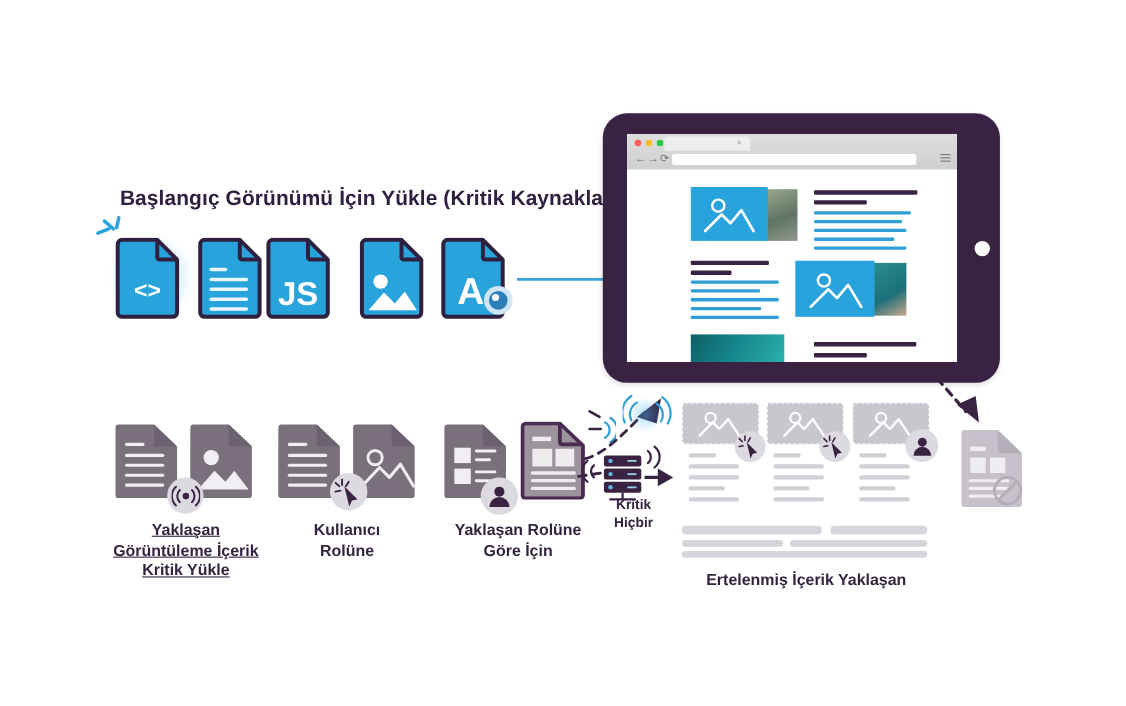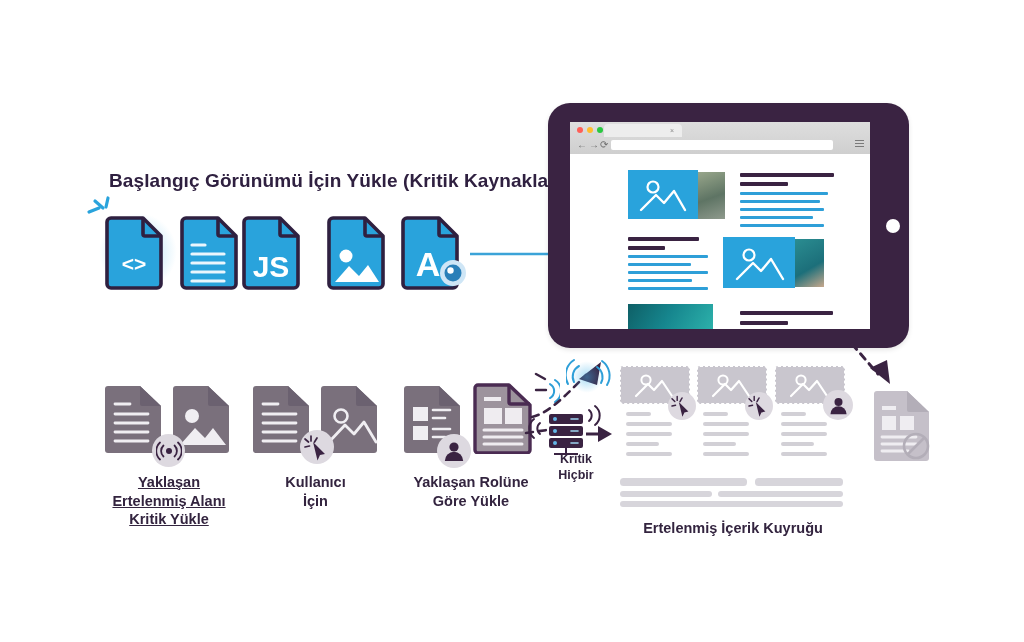--- a/index.html
+++ b/index.html
@@ -322,21 +322,21 @@
     <svg width="26" height="22" viewBox="0 0 26 22">
       <circle cx="13" cy="11" r="3" fill="#3a2342"></circle>
       <path d="M7.5 5.5 a7.5 7.5 0 0 0 0 11" fill="none" stroke="#3a2342" stroke-width="1.8" stroke-linecap="round"></path>
       <path d="M18.5 5.5 a7.5 7.5 0 0 1 0 11" fill="none" stroke="#3a2342" stroke-width="1.8" stroke-linecap="round"></path>
       <path d="M4 2.5 a11.5 11.5 0 0 0 0 17" fill="none" stroke="#3a2342" stroke-width="1.8" stroke-linecap="round"></path>
       <path d="M22 2.5 a11.5 11.5 0 0 1 0 17" fill="none" stroke="#3a2342" stroke-width="1.8" stroke-linecap="round"></path>
     </svg>
   </div>
   <div class="abs caption" style="left:84px; top:473px; width:170px;text-decoration:underline;">
     <div>Yaklaşan</div>
-    <div>Ertelenmiş Alanı</div>
+    <div>Görüntüleme İçerik</div>
     <div>Kritik Yükle</div>
   </div>
 
   <div class="fileicon" style="left:252px; top:385px;">
     <svg width="58" height="68" viewBox="0 0 58 68">
       <path d="M1 4 a3 3 0 0 1 3-3 h32 l21 20 v44 a3 3 0 0 1-3 3 h-50 a3 3 0 0 1-3-3 z" fill="#7a707c"></path>
       <path d="M36 1 l21 20 h-19 a2 2 0 0 1-2-2 z" fill="#6b6170"></path>
       <g stroke="#f0eef2" stroke-width="2.8" stroke-linecap="round">
         <line x1="11" y1="19" x2="26" y2="19"></line>
         <line x1="11" y1="29" x2="44" y2="29"></line>
@@ -360,21 +360,21 @@
         <line x1="9" y1="4" x2="9" y2="9"></line>
         <line x1="3" y1="7" x2="6.5" y2="10"></line>
         <line x1="3" y1="15" x2="7.5" y2="14"></line>
         <line x1="15" y1="6" x2="12.5" y2="10"></line>
       </g>
       <path d="M11 10 l12 12 l-5 1 l-2.5 5.5 z" fill="#3a2342"></path>
     </svg>
   </div>
   <div class="abs caption" style="left:243px; top:473px; width:145px;">
     <div>Kullanıcı</div>
-    <div>İçin</div>
+    <div>Rolüne</div>
   </div>
 
   <div class="fileicon" style="left:403px; top:385px;">
     <svg width="58" height="68" viewBox="0 0 58 68">
       <path d="M1 4 a3 3 0 0 1 3-3 h32 l21 20 v44 a3 3 0 0 1-3 3 h-50 a3 3 0 0 1-3-3 z" fill="#7a707c"></path>
       <path d="M36 1 l21 20 h-19 a2 2 0 0 1-2-2 z" fill="#6b6170"></path>
       <rect x="10" y="22" width="15" height="14" fill="#f0eef2"></rect>
       <rect x="10" y="41" width="15" height="14" fill="#f0eef2"></rect>
       <g stroke="#f0eef2" stroke-width="2.6" stroke-linecap="round">
         <line x1="30" y1="25" x2="47" y2="25"></line>
@@ -399,21 +399,21 @@
       <rect x="32" y="25" width="17" height="16" fill="#efecf0"></rect>
       <g stroke="#efecf0" stroke-width="3" stroke-linecap="round">
         <line x1="11" y1="47" x2="49" y2="47"></line>
         <line x1="11" y1="54" x2="49" y2="54"></line>
         <line x1="11" y1="61" x2="49" y2="61"></line>
       </g>
     </svg>
   </div>
   <div class="abs caption" style="left:395px; top:473px; width:152px;">
     <div>Yaklaşan Rolüne</div>
-    <div>Göre Yükle</div>
+    <div>Göre İçin</div>
   </div>
 
   <svg class="abs" style="left:534px; top:370px;" width="26" height="46">
     <g stroke="#3a2342" stroke-width="2.4" stroke-linecap="round">
       <line x1="2" y1="4" x2="11" y2="9"></line>
       <line x1="2" y1="20" x2="12" y2="20"></line>
     </g>
     <g stroke="#2e9fd8" stroke-width="2" fill="none" stroke-linecap="round">
       <path d="M16 14 a8 8 0 0 1 0 14"></path>
       <path d="M21 10 a13 13 0 0 1 0 22"></path>
@@ -544,21 +544,21 @@
   <div class="qline" style="left:781px; top:432px; width:46px; height:4px;"></div>
   <div class="qline" style="left:781px; top:442px; width:33px; height:4px;"></div>
   <div class="qline" style="left:781px; top:452px; width:46px; height:4px;"></div>
 
   <div class="wideline" style="left:620px; top:478px; width:127px; height:8px;"></div>
   <div class="wideline" style="left:755px; top:478px; width:88px;  height:8px;"></div>
   <div class="wideline" style="left:620px; top:491px; width:92px;  height:6px;"></div>
   <div class="wideline" style="left:718px; top:491px; width:125px; height:6px;"></div>
   <div class="wideline" style="left:620px; top:501px; width:223px; height:6px;"></div>
 
-  <div class="abs caption" style="left:618px; top:519px; width:230px;">Ertelenmiş İçerik Kuyruğu</div>
+  <div class="abs caption" style="left:618px; top:519px; width:230px;">Ertelenmiş İçerik Yaklaşan</div>
 
   <div class="fileicon" style="left:872px; top:390px;">
     <svg width="60" height="72" viewBox="0 0 60 72">
       <path d="M2 4 a3 3 0 0 1 3-3 h30 l22 21 v46 a3 3 0 0 1-3 3 h-49 a3 3 0 0 1-3-3 z" fill="#c5c0c9"></path>
       <path d="M35 1 l22 21 h-20 a2 2 0 0 1-2-2 z" fill="#b3aeb8"></path>
       <rect x="10" y="16" width="14" height="4" fill="#efedf1"></rect>
       <rect x="10" y="26" width="14" height="14" fill="#efedf1"></rect>
       <rect x="28" y="26" width="14" height="14" fill="#efedf1"></rect>
       <g stroke="#efedf1" stroke-width="2.8" stroke-linecap="round">
         <line x1="10" y1="47" x2="44" y2="47"></line>

